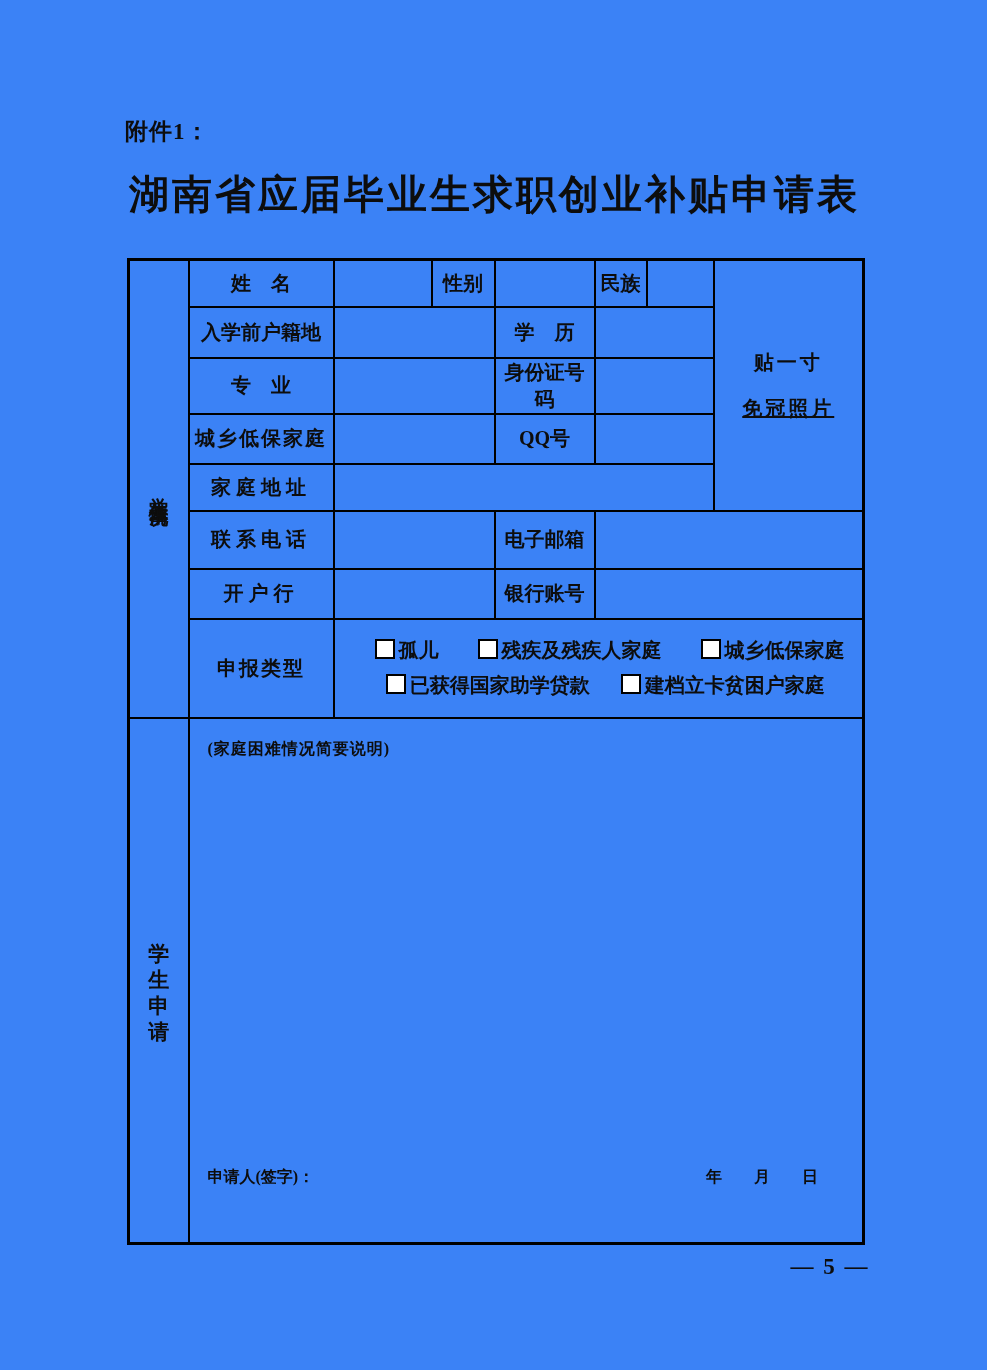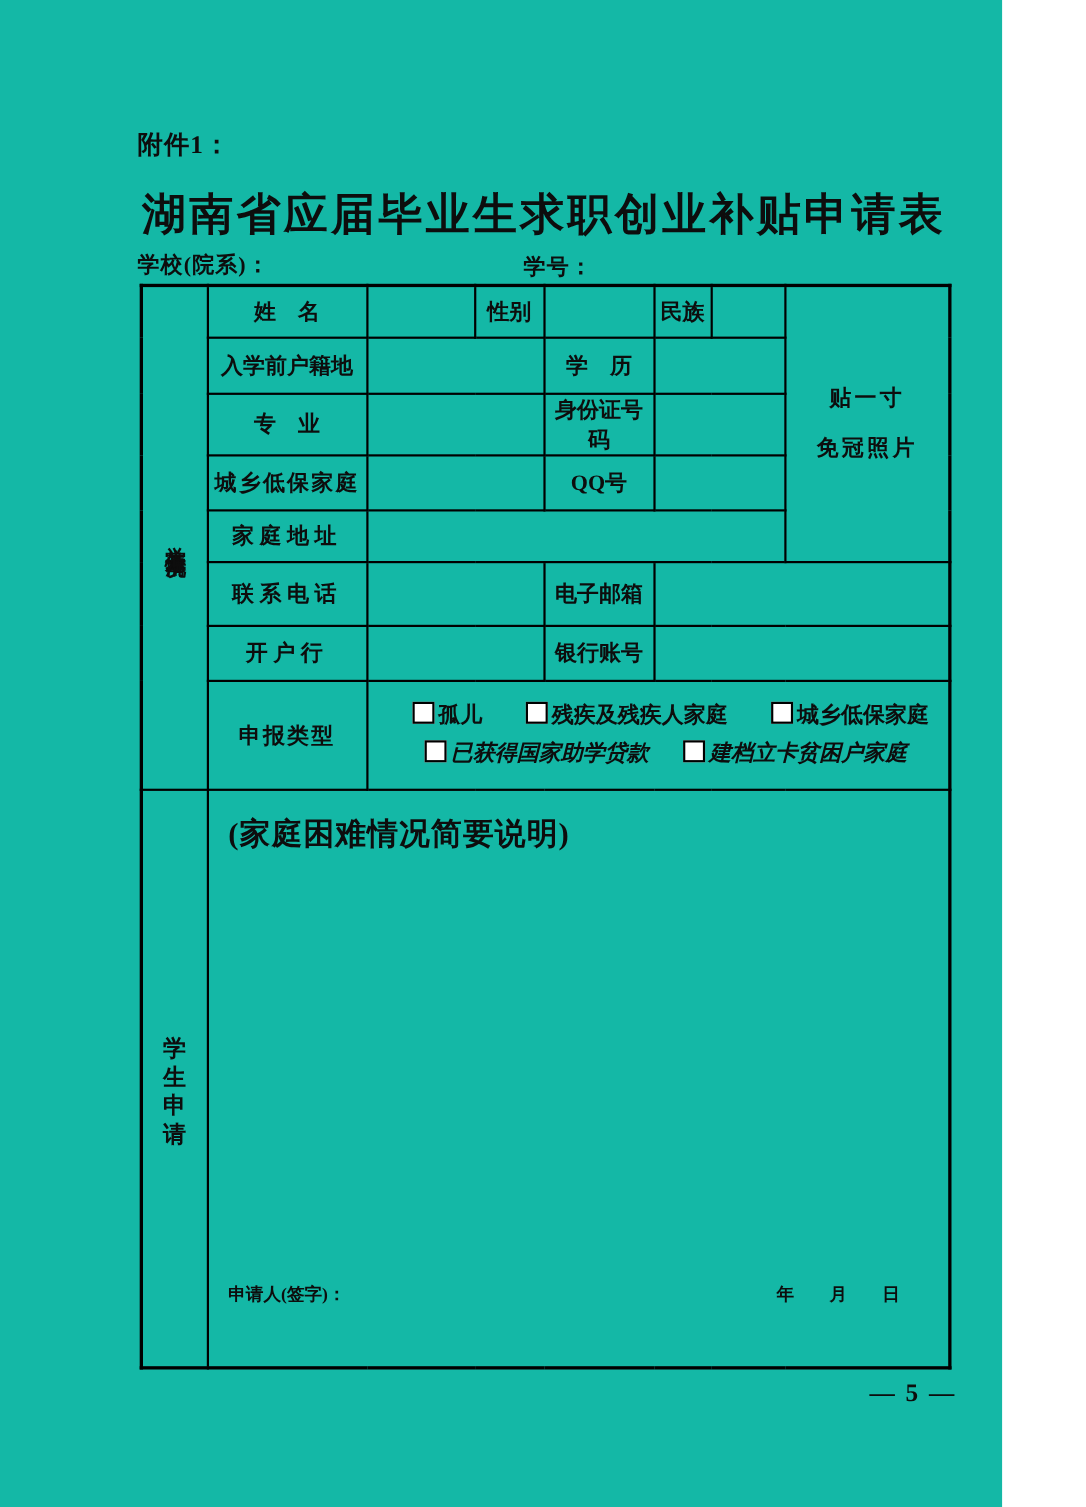--- a/index.html
+++ b/index.html
@@ -2,22 +2,22 @@
 <html><head>
 <meta charset="utf-8">
 <style>
   html, body {
     margin: 0; padding: 0;
     width: 987px; height: 1370px;
     background: #ffffff;
   }
   .sheet {
     position: relative;
-    width: 911px; height: 1370px;
-    background: #14b8a6;
+    width: 987px; height: 1370px;
+    background: #3b82f6;
     color: #0d0d0d;
     font-family: "Liberation Serif", "DejaVu Serif", serif;
     font-weight: bold;
     overflow: hidden;
   }
   .attachment {
     position: absolute; left: 125px; top: 116px;
     font-size: 23px; letter-spacing: 1px;
   }
   .doc-title {
@@ -51,62 +51,58 @@
   }
   .vtext.basic { font-size: 19px; letter-spacing: 2px; }
   .vtext.apply { font-size: 21px; letter-spacing: 26px; }
 
   .ls2 { letter-spacing: 2px; }
   .ls5 { letter-spacing: 5px; }
 
   td.photo-cell { font-size: 20px; }
   .photo-inner { line-height: 1; }
   .photo-inner .l1 { margin-bottom: 26px; letter-spacing: 3px; }
-  .photo-inner .l2 { letter-spacing: 3px; }
+  .photo-inner .l2 { letter-spacing: 3px; text-decoration: underline; }
 
   td.checkbox-cell { text-align: left; padding-left: 14px; }
   .cb-line { line-height: 35px; white-space: nowrap; padding-left: 40px; }
   .opt { margin-right: 34px; }
-  .cb-line.second .opt { margin-right: 26px; font-style: italic; }
+  .cb-line.second .opt { margin-right: 26px; }
   .cb {
     display: inline-block;
     width: 16px; height: 16px;
     border: 2px solid #000;
     margin-right: 4px;
     vertical-align: -2px;
     background: #fff;
   }
 
   td.application-cell { position: relative; text-align: left; vertical-align: top; }
   .family-note {
     position: absolute; left: 18px; top: 20px;
-    font-size: 28px; letter-spacing: 1px;
+    font-size: 16px; letter-spacing: 1px;
   }
   .sign-row {
     position: absolute; left: 18px; right: 44px; bottom: 54px;
     display: flex; justify-content: space-between; align-items: baseline;
     font-size: 16px;
   }
   .page-number {
     position: absolute; left: 780px; top: 1254px; width: 100px;
     text-align: center; font-size: 23px; letter-spacing: 2px;
   }
 </style>
 </head>
 <body>
 
 <div class="sheet">
 
   <div class="attachment">附件1：</div>
   <div class="doc-title">湖南省应届毕业生求职创业补贴申请表</div>
 
-  <div class="school-line">
-    <span class="school-label">学校(院系)：</span>
-    <span class="studentno-label">学号：</span>
-  </div>
 
   <table class="app-table">
     <colgroup>
       <col style="width:60px">
         <col style="width:145px">
         <col style="width:98px">
         <col style="width:63px">
       <col style="width:100px">
         <col style="width:52px">
         <col style="width:67px">

